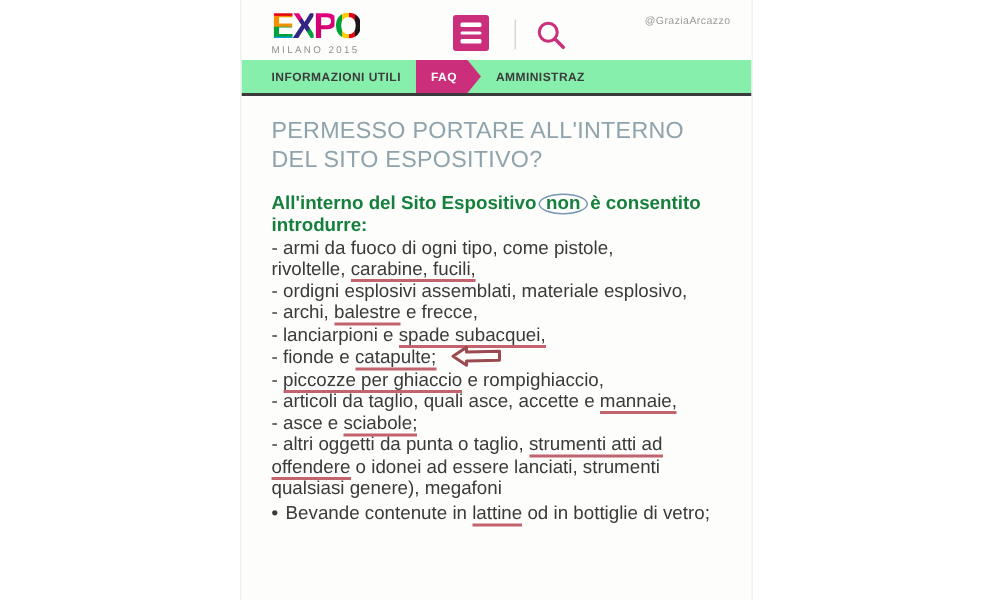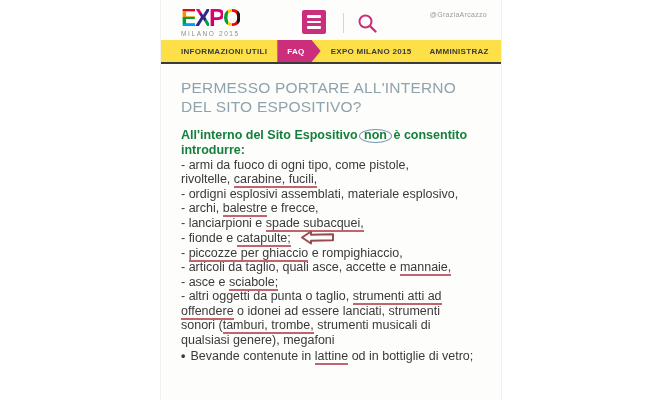--- a/index.html
+++ b/index.html
@@ -21,21 +21,21 @@
   .logo-sub{font-size:6.5px;color:#8f8f8f;letter-spacing:1.6px;margin-top:1px;}
 
   .menu-btn{width:24px;height:24px;background:#cb2f7c;border-radius:2px;margin-left:62px;margin-top:3px;
             display:flex;flex-direction:column;justify-content:center;align-items:center;gap:3px;cursor:pointer;}
   .menu-btn i{display:block;width:14px;height:2.5px;background:#ffffff;border-radius:1px;}
   .vdiv{width:1px;height:20px;background:#d6d6d4;margin:6px 0 0 17px;}
   .search-btn{margin:6px 0 0 13px;cursor:pointer;}
   .watermark{position:absolute;right:14px;top:11px;font-size:7px;color:#9b9b9b;letter-spacing:0.3px;}
 
   
-  .navbar{height:22px;background:#fde047;display:flex;align-items:stretch;overflow:hidden;
+  .navbar{height:22px;background:#86efac;display:flex;align-items:stretch;overflow:hidden;
           font-size:8px;font-weight:bold;color:#3c3c3c;letter-spacing:0.3px;white-space:nowrap;}
   .nav-item{display:flex;align-items:center;padding:0 9px;cursor:pointer;}
   .nav-item:first-child{padding-left:20px;}
   .faq-tab{background:#cb2f7c;color:#ffffff;padding:0 16px 0 10px;margin:0 1px;
            clip-path:polygon(0 0,calc(100% - 9px) 0,100% 50%,calc(100% - 9px) 100%,0 100%);}
   .rule{height:2px;background:#3a3a3a;}
 
   
   .question{padding:14px 18px 5px 20px;color:#8fa3ac;font-size:15.5px;line-height:19px;
             letter-spacing:0.2px;white-space:nowrap;}
@@ -73,21 +73,20 @@
           <circle cx="8.5" cy="8.5" r="6" fill="none" stroke="#cb2f7c" stroke-width="2"></circle>
           <line x1="13" y1="13" x2="18.5" y2="18.5" stroke="#cb2f7c" stroke-width="2.4" stroke-linecap="round"></line>
         </svg>
       </div>
       <div class="watermark">@GraziaArcazzo</div>
     </div>
 
     <div class="navbar">
       <div class="nav-item">INFORMAZIONI UTILI</div>
       <div class="nav-item faq-tab">FAQ</div>
-      <div class="nav-item">EXPO MILANO 2015</div>
       <div class="nav-item">AMMINISTRAZ</div>
     </div>
     <div class="rule"></div>
 
     <div class="question">
       <div>PERMESSO PORTARE ALL'INTERNO</div>
       <div>DEL SITO ESPOSITIVO?</div>
     </div>
 
     <div class="answer">
@@ -100,20 +99,19 @@
       <p><span>- archi, </span><span class="u">balestre</span><span> e frecce,</span></p>
       <p><span>- lanciarpioni e </span><span class="u">spade subacquei,</span><span></span></p>
       <p><span>- fionde e </span><span class="u">catapulte;</span><svg class="arrow-icon" width="35" height="15" viewBox="0 0 35 15">
             <path d="M2 7.5 L11 1.5 L11 4.7 L33 4.2 L33 10.2 L11 10.7 L11 13.5 Z" fill="none" stroke="#9b4a50" stroke-width="2" stroke-linejoin="round"></path>
           </svg></p>
       <p><span>- </span><span class="u">piccozze per ghiaccio</span><span> e rompighiaccio,</span></p>
       <p><span>- articoli da taglio, quali asce, accette e </span><span class="u">mannaie,</span><span></span></p>
       <p><span>- asce e </span><span class="u">sciabole;</span><span></span></p>
       <p><span>- altri oggetti da punta o taglio, </span><span class="u">strumenti atti ad</span><span></span></p>
       <p><span></span><span class="u">offendere</span><span> o idonei ad essere lanciati, strumenti</span></p>
-      <p><span>sonori (</span><span class="u">tamburi, trombe,</span><span> strumenti musicali di</span></p>
       <p><span>qualsiasi genere), megafoni</span><span class="u"></span><span></span></p>
 
       <p class="bullet"><span class="bullet-mark">•</span><span>Bevande contenute in </span><span class="u">lattine</span><span> od in bottiglie di vetro;</span></p>
     </div>
 
   </div>
 </div>
 
 </body></html>

